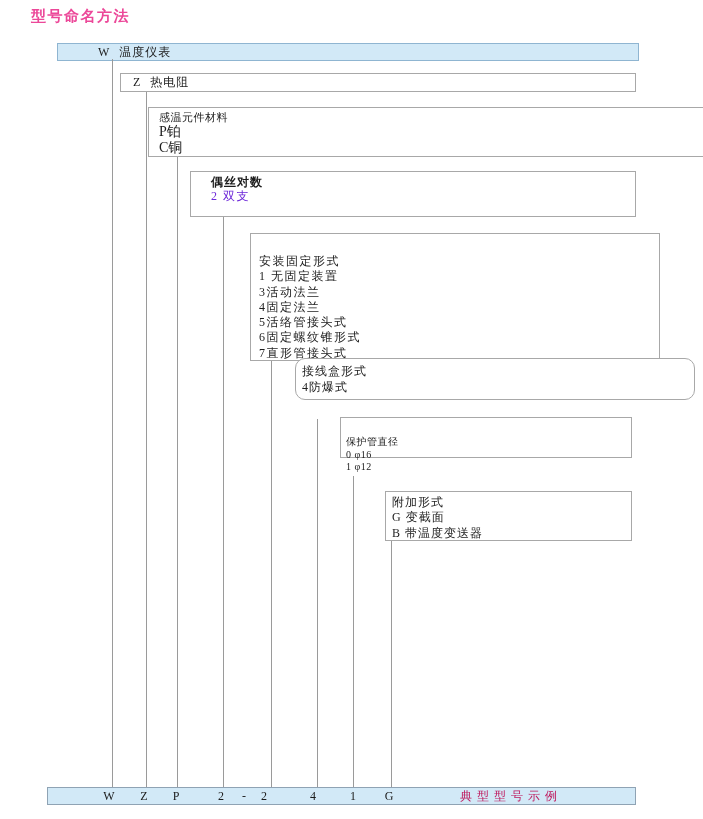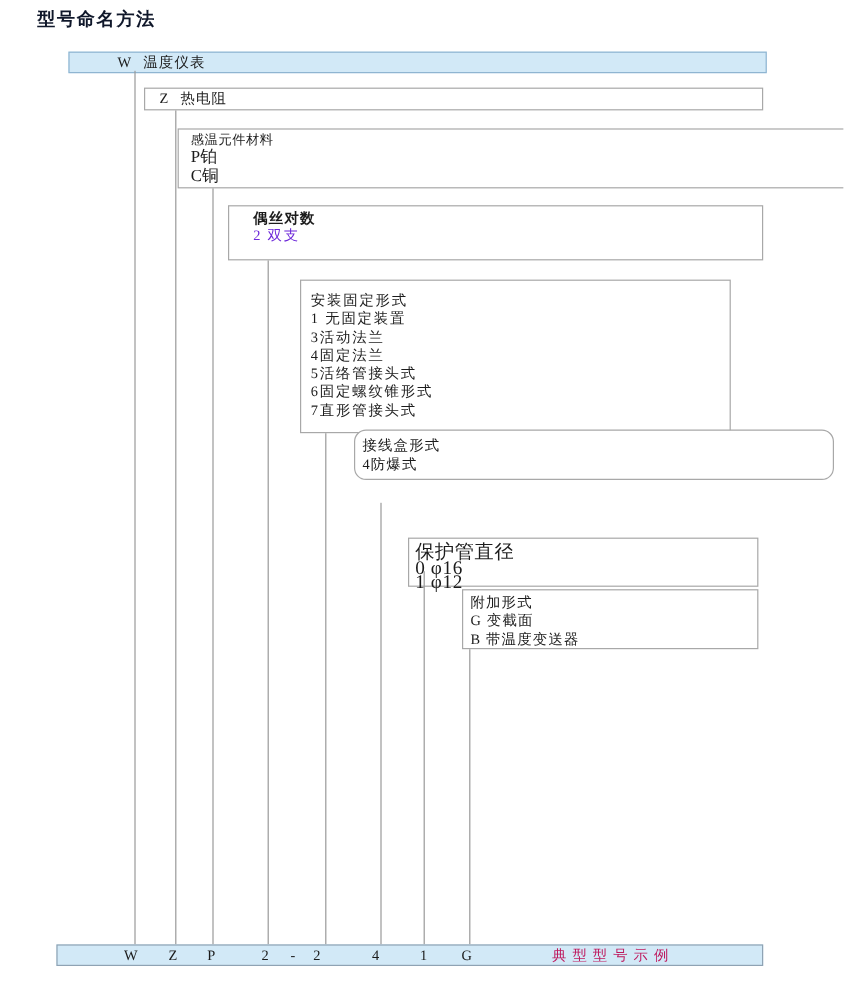--- a/index.html
+++ b/index.html
@@ -7,21 +7,21 @@
     position:relative;
     width:703px;height:819px;
     background:#ffffff;
     font-family:"Liberation Serif","DejaVu Serif",serif;
     color:#1c1c1c;
     overflow:hidden;
   }
   .title{
     position:absolute;left:31px;top:7px;
     font-family:Liberation Serif, serif;
-    font-weight:bold;font-size:15px;letter-spacing:1.5px;color:#0f172a;
+    font-weight:bold;font-size:15px;letter-spacing:1.5px;color:#ec4899;
   }
   
   .bluebar{
     position:absolute;left:57px;top:43px;width:580px;height:16px;
     background:#d2e9f7;border:1px solid #8fb5d1;
     display:flex;align-items:center;
     font-size:12px;
   }
   .bluebar .code{margin-left:40px;}
   .bluebar .lbl{margin-left:10px;letter-spacing:1px;}
@@ -32,25 +32,25 @@
   }
   .box2{left:120px;top:73px;width:516px;height:19px;display:flex;align-items:center;}
   .box2 .code{margin-left:12px;}
   .box2 .lbl{margin-left:10px;letter-spacing:1px;}
   .box3{left:148px;top:107px;width:574px;height:50px;padding:3px 0 0 10px;font-family:Liberation Serif, serif;}
   .box3 .hdr{font-size:11px;line-height:13px;letter-spacing:0.5px;}
   .box3 .itm{font-size:14px;line-height:16px;}
   .box4{left:190px;top:171px;width:446px;height:46px;padding:3px 0 0 20px;}
   .box4 .hdr{font-weight:bold;line-height:14px;letter-spacing:1px;}
   .box4 .itm{line-height:14.5px;letter-spacing:1.5px;}
-  .box5{left:250px;top:233px;width:359px;height:128px;padding:9px 0 0 8px;}
+  .box5{left:250px;top:233px;width:410px;height:128px;padding:20px 0 0 8px;}
   .box5 .ln{line-height:15.3px;letter-spacing:1.5px;}
   .box6{left:295px;top:358px;width:400px;height:42px;padding:4px 0 0 6px;border-radius:10px;}
   .box6 .ln{line-height:16px;letter-spacing:1px;}
-  .box7{left:340px;top:448px;width:292px;height:41px;padding:6px 0 0 5px;font-size:16px;}
+  .box7{left:340px;top:417px;width:292px;height:41px;padding:18px 0 0 5px;font-size:10px;}
   .box7 .ln{line-height:12.6px;letter-spacing:0.5px;}
   .box8{left:385px;top:491px;width:247px;height:50px;padding:3px 0 0 6px;}
   .box8 .ln{line-height:15.3px;letter-spacing:1px;}
   .gray{color:#6d28d9;}
   
   .vline{position:absolute;width:1px;background:#9a9a9a;}
   
   .modelbar{
     position:absolute;left:47px;top:787px;width:587px;height:16px;
     background:#d2e9f7;border:1px solid #8fa3b4;

